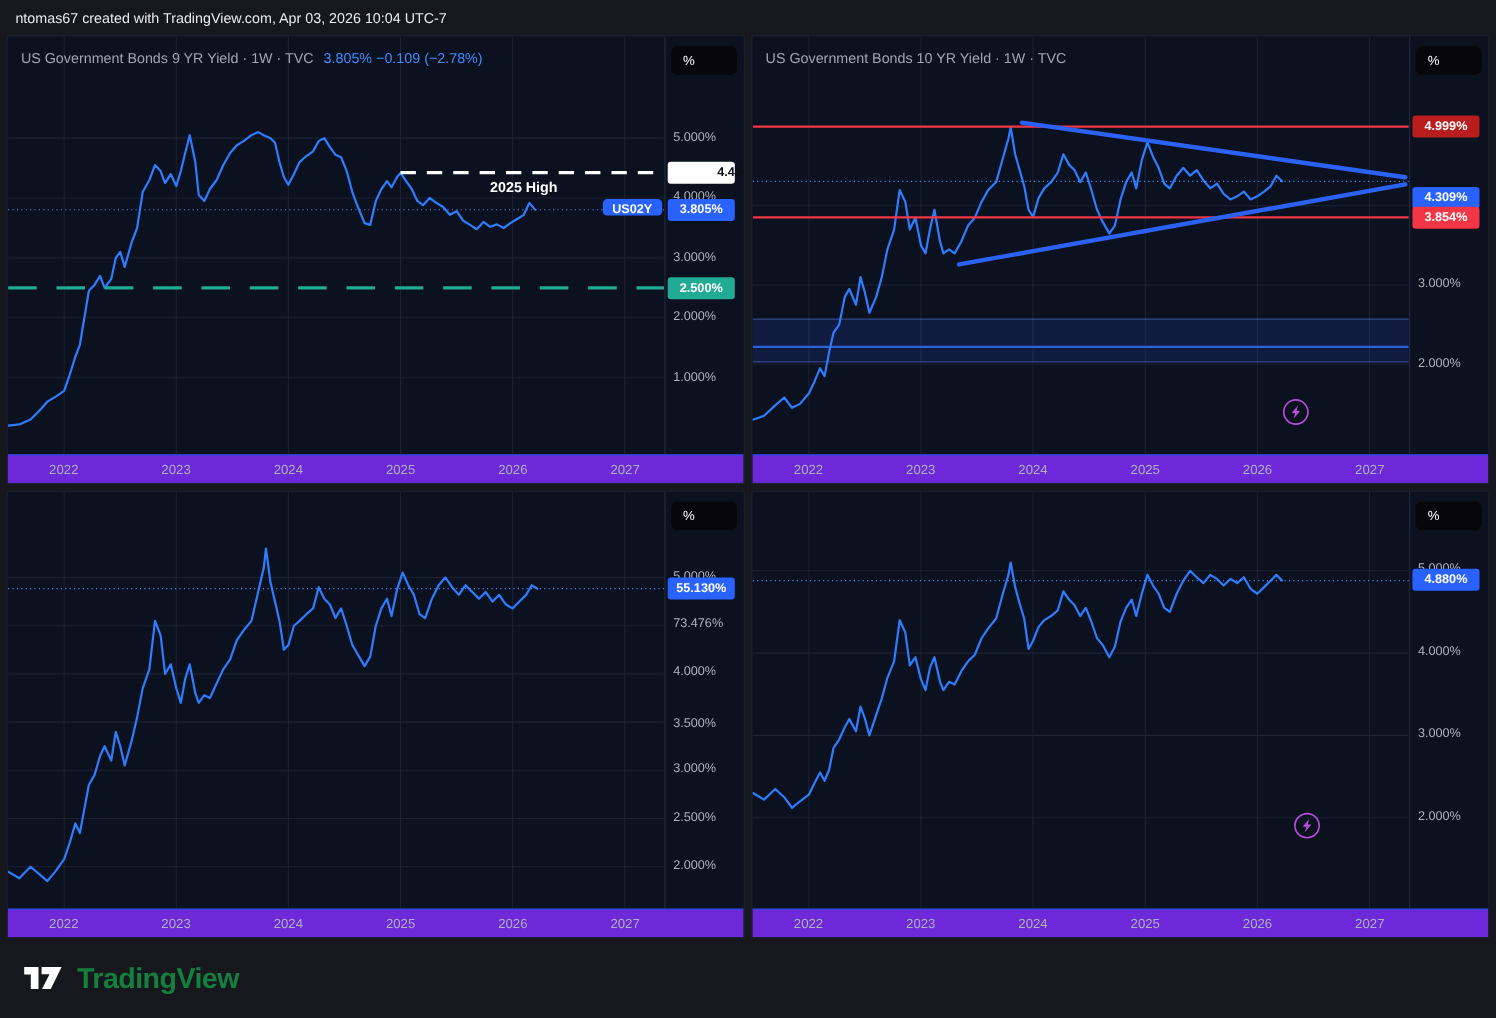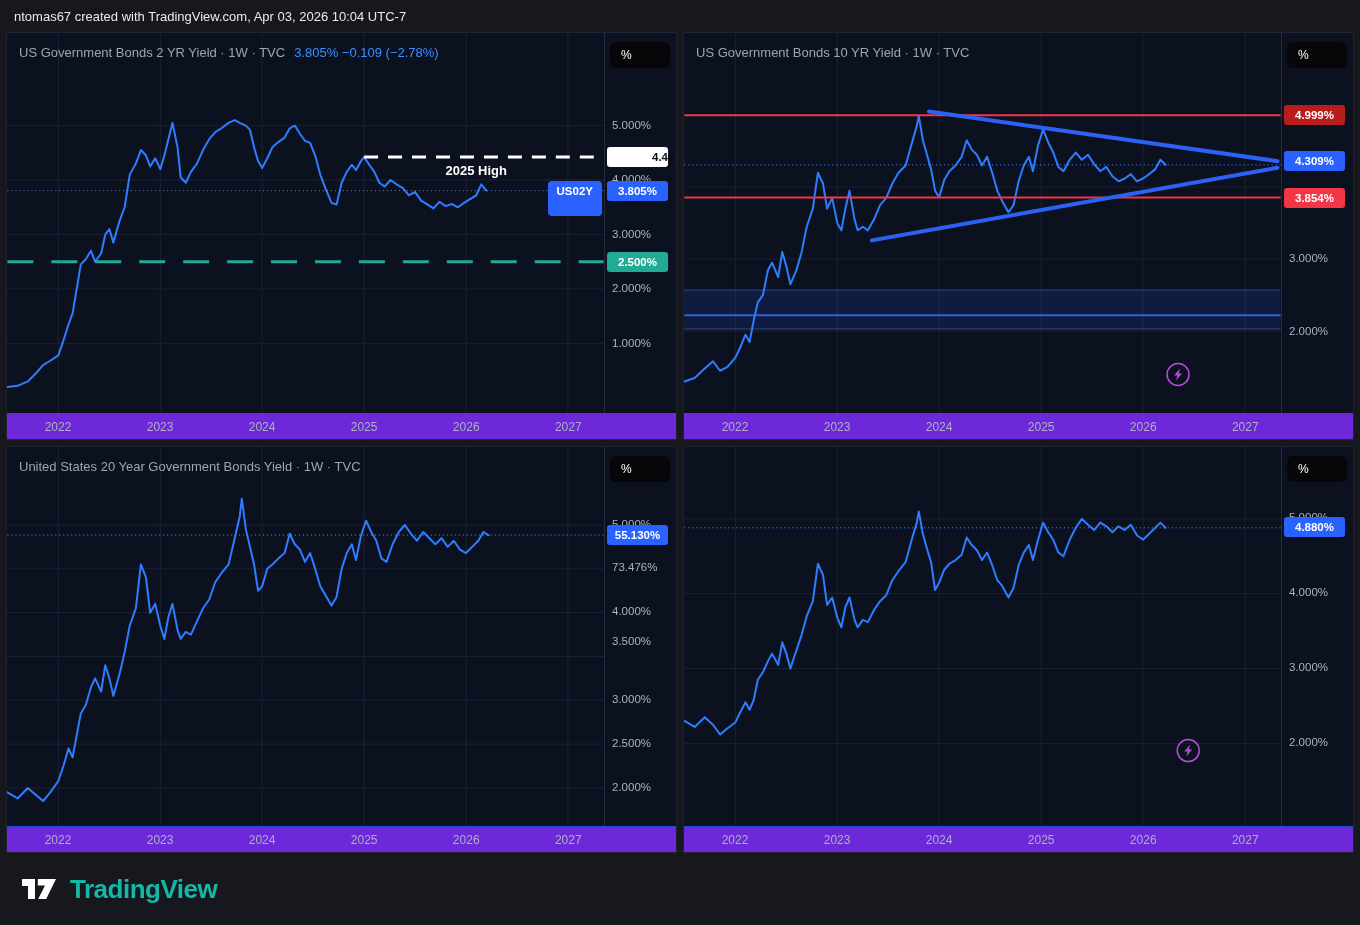--- a/index.html
+++ b/index.html
@@ -38,29 +38,29 @@
     position:absolute; top:9px; left:5px; width:60px; height:26px;
     background:#070709; border-radius:6px; color:#ffffff; font-size:12px;
     display:flex; align-items:center; padding-left:11px; z-index:4; cursor:pointer;
   }
   .ytick { position:absolute; left:7px; font-size:11.5px; color:#aeb2bd; z-index:1; white-space:nowrap; }
   .plabel {
     position:absolute; left:2px; width:61px; height:20px; line-height:20px;
     text-align:center; border-radius:3px; font-size:11.5px; font-weight:700; z-index:3;
   }
   .slabel {
-    position:absolute; right:2px; height:35px; line-height:20px; padding:0 9px;
+    position:absolute; right:2px; height:15px; line-height:20px; padding:0 9px;
     border-radius:4px; font-size:11.5px; font-weight:700; z-index:3;
   }
   .xtick { position:absolute; top:6px; width:48px; text-align:center; font-size:12px; color:#aeb2bd; }
   .footer {
     position:absolute; bottom:0; left:0; right:0; height:72px;
     display:flex; align-items:center; gap:12px; padding-left:20px;
   }
-  .brand { color:#14b8a6; font-size:26px; font-weight:700; letter-spacing:-0.5px; }
+  .brand { color:#15803d; font-size:26px; font-weight:700; letter-spacing:-0.5px; }
 </style>
 </head>
 <body>
 
 <div class="header">
   <span>ntomas67 created with TradingView.com, Apr 03, 2026 10:04 UTC-7</span>
 </div>
 
 <div class="grid">
 
@@ -79,21 +79,21 @@
             <line x1="0" x2="597" y1="201.72166427546625" y2="201.72166427546625" stroke="#1c2232" stroke-width="1"></line>
             <line x1="0" x2="597" y1="147.2022955523673" y2="147.2022955523673" stroke="#1c2232" stroke-width="1"></line>
             <line x1="0" x2="597" y1="92.6829268292683" y2="92.6829268292683" stroke="#1c2232" stroke-width="1"></line>
             <polyline points="0.0,354.4 10.2,353.3 20.4,348.9 28.6,340.7 35.7,332.6 42.9,328.2 51.0,322.8 56.1,308.0 61.2,291.7 65.3,280.8 69.4,256.2 73.5,231.7 78.6,226.3 83.7,218.1 87.8,229.0 93.9,220.8 98.0,201.7 102.1,196.3 106.1,209.9 112.3,188.1 117.4,174.5 122.5,141.8 128.6,130.8 133.7,117.2 138.8,122.7 142.9,133.6 148.0,125.4 153.1,136.3 157.2,122.7 161.2,106.3 165.3,90.0 170.4,114.5 173.5,144.5 178.6,149.9 183.7,139.0 189.8,130.8 195.9,117.2 202.1,106.3 208.2,99.2 214.3,95.4 221.5,90.0 227.6,87.2 232.7,90.0 238.8,92.7 242.9,97.0 247.0,114.5 251.0,128.1 255.1,135.2 260.2,125.4 265.3,114.5 271.5,109.0 277.6,104.7 282.7,95.4 287.8,92.7 292.9,100.9 298.0,107.9 303.1,110.1 308.2,122.7 313.3,141.8 318.4,155.4 324.5,170.1 329.6,171.7 334.7,149.9 339.8,139.0 344.9,131.9 349.0,137.4 354.1,128.1 357.2,124.3 362.3,131.9 367.4,139.0 372.5,149.9 377.6,153.7 383.7,147.2 389.8,151.6 396.0,155.4 402.1,162.5 408.2,159.2 414.3,167.9 420.5,171.7 426.6,175.6 432.7,169.0 438.8,173.4 444.9,171.2 451.1,174.5 457.2,170.1 463.3,166.3 469.4,162.5 474.5,151.6 479.6,157.8" fill="none" stroke="#2e7dff" stroke-width="2" stroke-linejoin="round" stroke-linecap="round"></polyline>
             <line x1="357.17948717949275" x2="597" y1="124.08608321377329" y2="124.08608321377329" stroke="#ffffff" stroke-width="3" stroke-dasharray="14 10"></line>
             <text x="469.4358974358954" y="141.7503586800574" text-anchor="middle" fill="#ffffff" font-size="13" font-weight="700" font-family="&quot;Liberation Sans&quot;, sans-serif">2025 High</text>
             <line x1="0" x2="597" y1="228.98134863701577" y2="228.98134863701577" stroke="#22ab94" stroke-width="3" stroke-dasharray="26 18"></line>
             <line x1="0" x2="597" y1="157.83357245337157" y2="157.83357245337157" stroke="#4c8dff" stroke-width="1" stroke-dasharray="1 3"></line>
           </svg>
         <div class="title">
-          <span>US Government Bonds 2 YR Yield · 1W · TVC</span><span class="quote">3.805%  −0.109 (−2.78%)</span>
+          <span>US Government Bonds 9 YR Yield · 1W · TVC</span><span class="quote">3.805%  −0.109 (−2.78%)</span>
         </div>
       <div class="slabel" style="top: 147.834px; background: rgb(41, 98, 255); color: rgb(255, 255, 255);">US02Y</div>
         </div>
       <div class="yaxis">
         <div class="unitbtn">
           <span>%</span>
         </div>
       <div class="ytick" style="top: 85.6829px;">5.000%</div>
           <div class="ytick" style="top: 140.202px;">4.000%</div>
           <div class="ytick" style="top: 194.722px;">3.000%</div>
@@ -147,21 +147,21 @@
           <span>US Government Bonds 10 YR Yield · 1W · TVC</span>
         </div>
       </div>
       <div class="yaxis">
         <div class="unitbtn">
           <span>%</span>
         </div>
       <div class="ytick" style="top: 219.414px;">3.000%</div>
           <div class="ytick" style="top: 291.52px;">2.000%</div>
           <div class="plabel" style="top: 72.2732px; background: #b91c1c; color: rgb(255, 255, 255);">4.999%</div>
-          <div class="plabel" style="top: 118px; background: rgb(41, 98, 255); color: rgb(255, 255, 255); text-align: center;">4.309%</div>
+          <div class="plabel" style="top: 137px; background: rgb(41, 98, 255); color: rgb(255, 255, 255); text-align: center;">4.309%</div>
           <div class="plabel" style="top: 154.835px; background: rgb(242, 54, 69); color: rgb(255, 255, 255);">3.854%</div>
         </div>
     </div>
     <div class="xaxis">
         <div class="xtick" style="left: 27.0256px;">2022</div>
         <div class="xtick" style="left: 129.077px;">2023</div>
         <div class="xtick" style="left: 231.128px;">2024</div>
         <div class="xtick" style="left: 333.179px;">2025</div>
         <div class="xtick" style="left: 435.231px;">2026</div>
         <div class="xtick" style="left: 537.282px;">2027</div>
@@ -181,32 +181,29 @@
             <line x1="0" x2="597" y1="341.38568129330247" y2="341.38568129330247" stroke="#1c2232" stroke-width="1"></line>
             <line x1="0" x2="597" y1="297.5057736720554" y2="297.5057736720554" stroke="#1c2232" stroke-width="1"></line>
             <line x1="0" x2="597" y1="253.62586605080827" y2="253.62586605080827" stroke="#1c2232" stroke-width="1"></line>
             <line x1="0" x2="597" y1="209.74595842956114" y2="209.74595842956114" stroke="#1c2232" stroke-width="1"></line>
             <line x1="0" x2="597" y1="165.86605080831404" y2="165.86605080831404" stroke="#1c2232" stroke-width="1"></line>
             <line x1="0" x2="597" y1="121.98614318706694" y2="121.98614318706694" stroke="#1c2232" stroke-width="1"></line>
             <line x1="0" x2="597" y1="78.10623556581983" y2="78.10623556581983" stroke="#1c2232" stroke-width="1"></line>
             <polyline points="0.0,345.8 10.2,351.9 20.4,341.4 28.6,348.4 35.7,354.5 42.9,345.8 51.0,334.4 56.1,319.4 61.2,301.9 65.3,310.7 69.4,288.7 73.5,266.8 78.6,258.0 83.7,240.5 87.8,231.7 93.9,244.8 98.0,218.5 102.1,231.7 106.1,249.2 112.3,227.3 117.4,205.4 122.5,179.0 128.6,161.5 133.7,117.6 138.8,130.8 142.9,165.9 148.0,157.1 153.1,179.0 157.2,192.2 161.2,170.3 165.3,157.1 170.4,183.4 173.5,192.2 178.6,185.2 183.7,187.8 189.8,174.6 195.9,161.5 202.1,152.7 208.2,135.2 214.3,126.4 221.5,117.6 227.6,91.3 232.7,69.3 234.7,51.8 238.8,82.5 242.9,100.0 247.0,117.6 251.0,143.9 255.1,139.5 260.2,122.0 265.3,117.6 271.5,111.5 277.6,106.2 282.7,86.9 287.8,97.4 292.9,102.7 298.0,115.0 303.1,106.2 308.2,122.0 313.3,139.5 318.4,148.3 324.5,158.8 329.6,150.1 334.7,122.0 339.8,106.2 344.9,97.4 349.0,113.2 354.1,88.6 359.2,73.7 364.3,85.1 369.4,93.9 374.5,111.5 379.6,115.0 385.8,97.4 391.9,85.1 398.0,78.1 404.1,86.9 410.2,93.9 416.4,85.1 422.5,91.3 428.6,97.4 434.7,91.3 440.9,100.0 447.0,93.9 453.1,102.7 459.2,106.2 465.4,100.0 471.5,93.9 476.6,85.1 481.7,88.2" fill="none" stroke="#2e7dff" stroke-width="2" stroke-linejoin="round" stroke-linecap="round"></polyline>
             <line x1="0" x2="597" y1="88.19861431870669" y2="88.19861431870669" stroke="#4c8dff" stroke-width="1" stroke-dasharray="1 3"></line>
           </svg>
-        <div class="title">
-          <span>United States 20 Year Government Bonds Yield · 1W · TVC</span>
-        </div>
       </div>
       <div class="yaxis">
         <div class="unitbtn">
           <span>%</span>
         </div>
       <div class="ytick" style="top: 71.1062px;">5.000%</div>
           <div class="ytick" style="top: 114.986px;">73.476%</div>
           <div class="ytick" style="top: 158.866px;">4.000%</div>
-          <div class="ytick" style="top: 188px; text-align: right;">3.500%</div>
+          <div class="ytick" style="top: 205px; text-align: right;">3.500%</div>
           <div class="ytick" style="top: 246.626px;">3.000%</div>
           <div class="ytick" style="top: 290.506px;">2.500%</div>
           <div class="ytick" style="top: 334.386px;">2.000%</div>
           <div class="plabel" style="top: 78.1986px; background: rgb(41, 98, 255); color: rgb(255, 255, 255);">55.130%</div>
         </div>
     </div>
     <div class="xaxis">
         <div class="xtick" style="left: 27.0256px;">2022</div>
         <div class="xtick" style="left: 129.077px;">2023</div>
         <div class="xtick" style="left: 231.128px;">2024</div>

